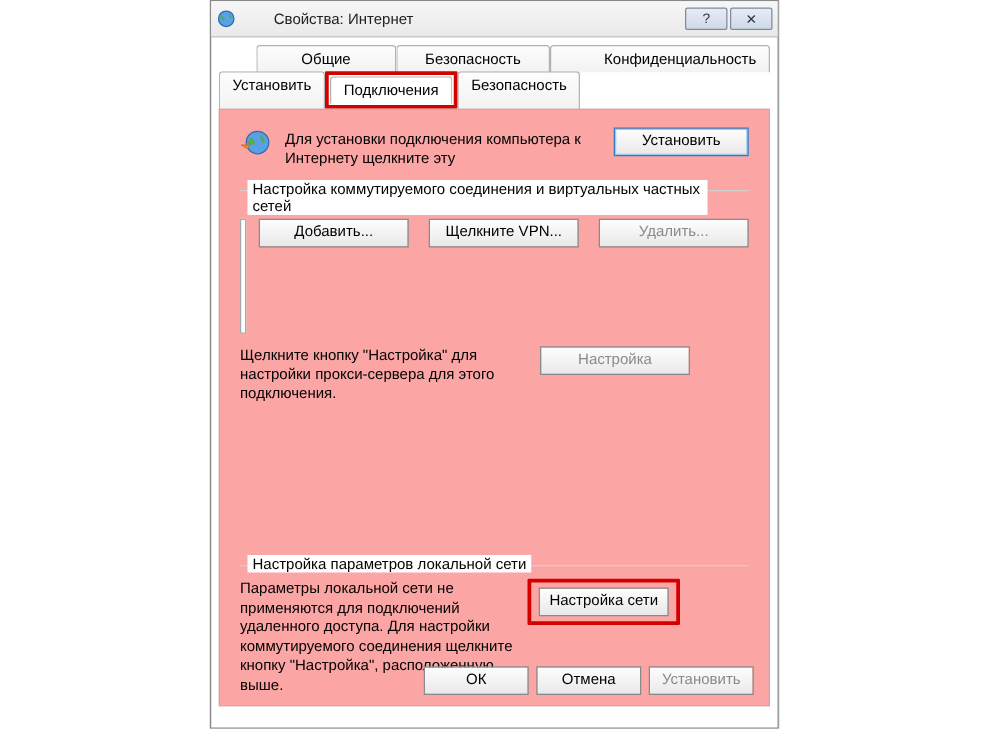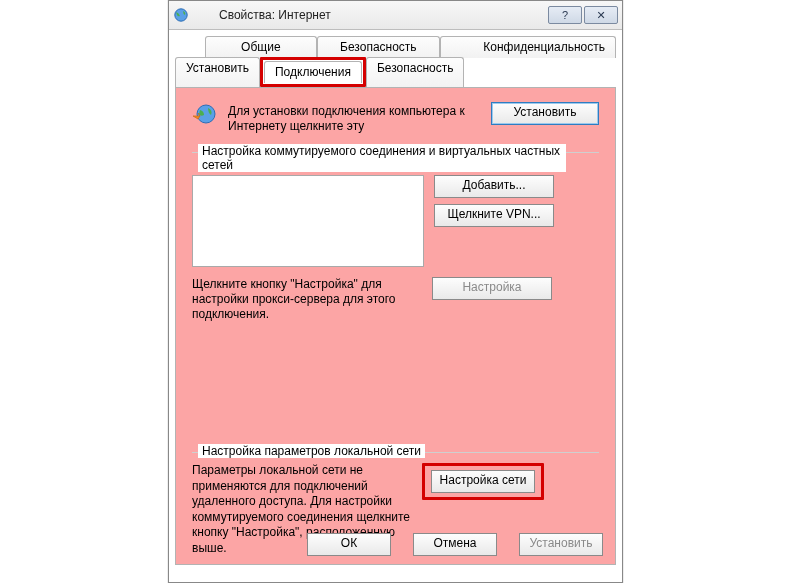--- a/index.html
+++ b/index.html
@@ -63,34 +63,34 @@
   .group { margin-top:18px; position:relative; }
   .group > .legend {
     position:absolute; top:-8px; left:6px; background:#fff; padding:0 4px;
     color:#000;
   }
   .group > .box { border-top:1px solid #cfcfcf; padding-top:10px; }
   .dial-area { display:flex; gap:10px; }
   .listbox {
     width:230px; height:90px; border:1px solid #a9a9a9; background:#fff;
   }
-  .btncol { display:flex; flex-direction:column; gap:6px; }
+  .btncol { display:flex; gap:16px; }
   .btncol .btn { width:120px; }
   .proxy-row { display:flex; gap:10px; margin-top:10px; }
   .proxy-row .txt { width:230px; line-height:1.25; }
   
   .lan-group { margin-top:130px; }
   .lan-row { display:flex; gap:10px; align-items:flex-start; }
   .lan-row .txt { width:220px; line-height:1.3; }
   .lan-btn-highlight {
     border:3px solid #d40000; padding:4px 6px; display:inline-block; border-radius:1px;
   }
   
   .dlg-buttons {
-    position:absolute; right:12px; bottom:8px; display:flex; gap:22px;
+    position:absolute; right:12px; bottom:8px; display:flex; gap:6px;
   }
   .dlg-buttons .btn { width:84px; }
   
   svg { display:block; }
 </style>
 </head>
 <body>
 
 <div class="stage">
   <div class="window">
@@ -140,20 +140,21 @@
         </div>
 
         <div class="group">
           <div class="legend" style="max-width:360px;">Настройка коммутируемого соединения и виртуальных частных сетей</div>
           <div class="box" style="padding-top:22px;">
             <div class="dial-area">
               <div class="listbox"></div>
               <div class="btncol">
                 <div class="btn">Добавить...</div>
                 <div class="btn">Щелкните VPN...</div>
+                <div class="btn disabled">Удалить...</div>
               </div>
             </div>
             <div class="proxy-row">
               <div class="txt">Щелкните кнопку "Настройка" для настройки прокси-сервера для этого подключения.</div>
               <div class="btncol">
                 <div class="btn disabled" style="width:120px;">Настройка</div>
               </div>
             </div>
           </div>
         </div>

